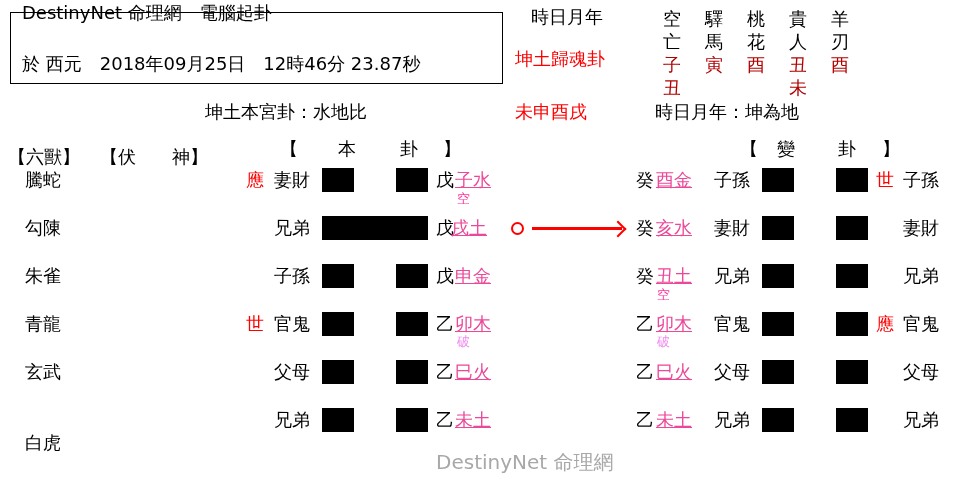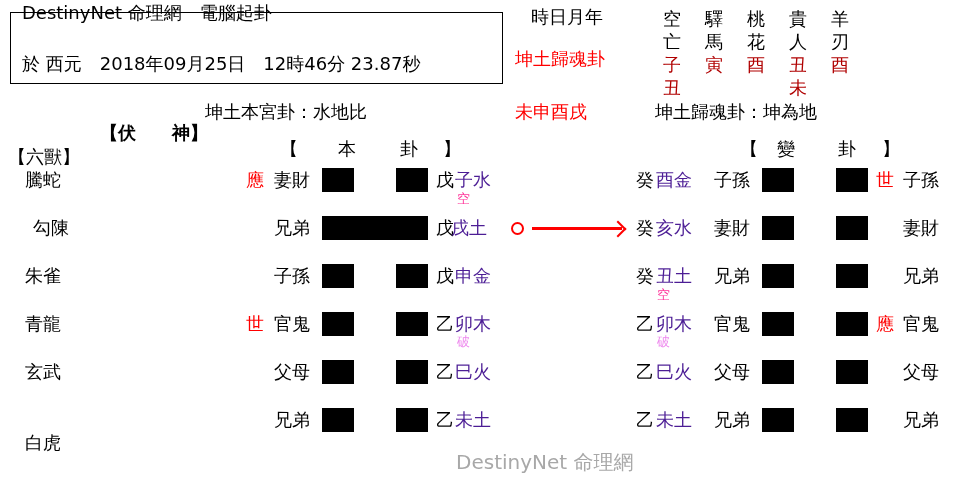--- a/index.html
+++ b/index.html
@@ -2,21 +2,21 @@
 <html><head>
 <meta charset="utf-8">
 <style>
   html, body { margin:0; padding:0; background:#ffffff; }
   body { width:960px; height:480px; position:relative; overflow:hidden;
          font-family:"DejaVu Sans","Liberation Sans",sans-serif; color:#000; font-size:18px; }
   .abs { position:absolute; white-space:nowrap; line-height:1; }
   .box { position:absolute; left:10px; top:12px; width:493px; height:72px; border:1px solid #000; box-sizing:border-box; }
   .red { color:#ff0000; }
   .dred { color:#b00000; }
-  .blue { color:#4c1d95; }
+  .blue { color:#ec4899;text-decoration:underline; }
   .pink { color:#ff3399; font-size:13px; }
   .lpink { color:#ee88ee; font-size:13px; }
   .bar { position:absolute; background:#000; height:24px; }
   .grey { color:#a8a8a8; font-size:20px; }
   .arrow-line { position:absolute; height:3px; background:#ff0000; }
   .circle { position:absolute; width:13px; height:13px; border:2.5px solid #ff0000; border-radius:50%; box-sizing:border-box; }
   .arrow-head { position:absolute; width:10px; height:10px; border-top:2.5px solid #ff0000; border-right:2.5px solid #ff0000; transform:rotate(45deg); }
 </style>
 </head>
 <body>
@@ -47,24 +47,24 @@
   <div class="abs" style="left:789px;top:33px;">人</div>
   <div class="abs dred" style="left:789px;top:56px;">丑</div>
   <div class="abs dred" style="left:789px;top:79px;">未</div>
 
   <div class="abs" style="left:831px;top:10px;">羊</div>
   <div class="abs" style="left:831px;top:33px;">刃</div>
   <div class="abs dred" style="left:831px;top:56px;">酉</div>
 </div>
 
 <div class="abs" style="left:205px;top:103px;">坤土本宮卦：水地比</div>
-<div class="abs" style="left:655px;top:103px;">坤土歸魂卦：坤為地</div>
+<div class="abs" style="left:655px;top:103px;">時日月年：坤為地</div>
 
 <div class="abs" style="left:8px;top:148px;">【六獸】</div>
-<div class="abs" style="left:100px;top:124px;font-weight:bold;">【伏　　神】</div>
+<div class="abs" style="left:100px;top:148px;">【伏　　神】</div>
 <div class="abs" style="left:280px;top:140px;">【</div>
 <div class="abs" style="left:338px;top:140px;">本</div>
 <div class="abs" style="left:400px;top:140px;">卦</div>
 <div class="abs" style="left:443px;top:140px;">】</div>
 <div class="abs" style="left:740px;top:140px;">【</div>
 <div class="abs" style="left:777px;top:140px;">變</div>
 <div class="abs" style="left:838px;top:140px;">卦</div>
 <div class="abs" style="left:882px;top:140px;">】</div>
 
 <div>
@@ -79,21 +79,21 @@
   <div class="abs" style="left:636px;top:171px;">癸</div>
   <div class="abs blue" style="left:656px;top:171px;">酉金</div>
   <div class="abs" style="left:714px;top:171px;">子孫</div>
   <div class="bar" style="left:762px;top:168px;width:32px;"></div>
   <div class="bar" style="left:836px;top:168px;width:32px;"></div>
   <div class="abs red" style="left:876px;top:171px;">世</div>
   <div class="abs" style="left:903px;top:171px;">子孫</div>
 </div>
 
 <div>
-  <div class="abs" style="left:33px;top:219px;">勾陳</div>
+  <div class="abs" style="left:25px;top:219px;">勾陳</div>
   <div class="abs" style="left:274px;top:219px;">兄弟</div>
   <div class="bar" style="left:322px;top:216px;width:106px;"></div>
   <div class="abs" style="left:436px;top:219px;">戊</div>
   <div class="abs blue" style="left:451px;top:219px;">戌土</div>
   <div class="circle" style="left:511px;top:222px;"></div>
   <div class="arrow-line" style="left:532px;top:227px;width:90px;"></div>
   <div class="arrow-head" style="left:612px;top:223px;"></div>
   <div class="abs" style="left:636px;top:219px;">癸</div>
   <div class="abs blue" style="left:656px;top:219px;">亥水</div>
   <div class="abs" style="left:714px;top:219px;">妻財</div>
@@ -160,13 +160,13 @@
   <div class="abs" style="left:436px;top:411px;">乙</div>
   <div class="abs blue" style="left:455px;top:411px;">未土</div>
   <div class="abs" style="left:636px;top:411px;">乙</div>
   <div class="abs blue" style="left:656px;top:411px;">未土</div>
   <div class="abs" style="left:714px;top:411px;">兄弟</div>
   <div class="bar" style="left:762px;top:408px;width:32px;"></div>
   <div class="bar" style="left:836px;top:408px;width:32px;"></div>
   <div class="abs" style="left:903px;top:411px;">兄弟</div>
 </div>
 
-<div class="abs grey" style="left:456px;top:452px;">DestinyNet 命理網</div>
+<div class="abs grey" style="left:436px;top:452px;">DestinyNet 命理網</div>
 
 </body></html>

